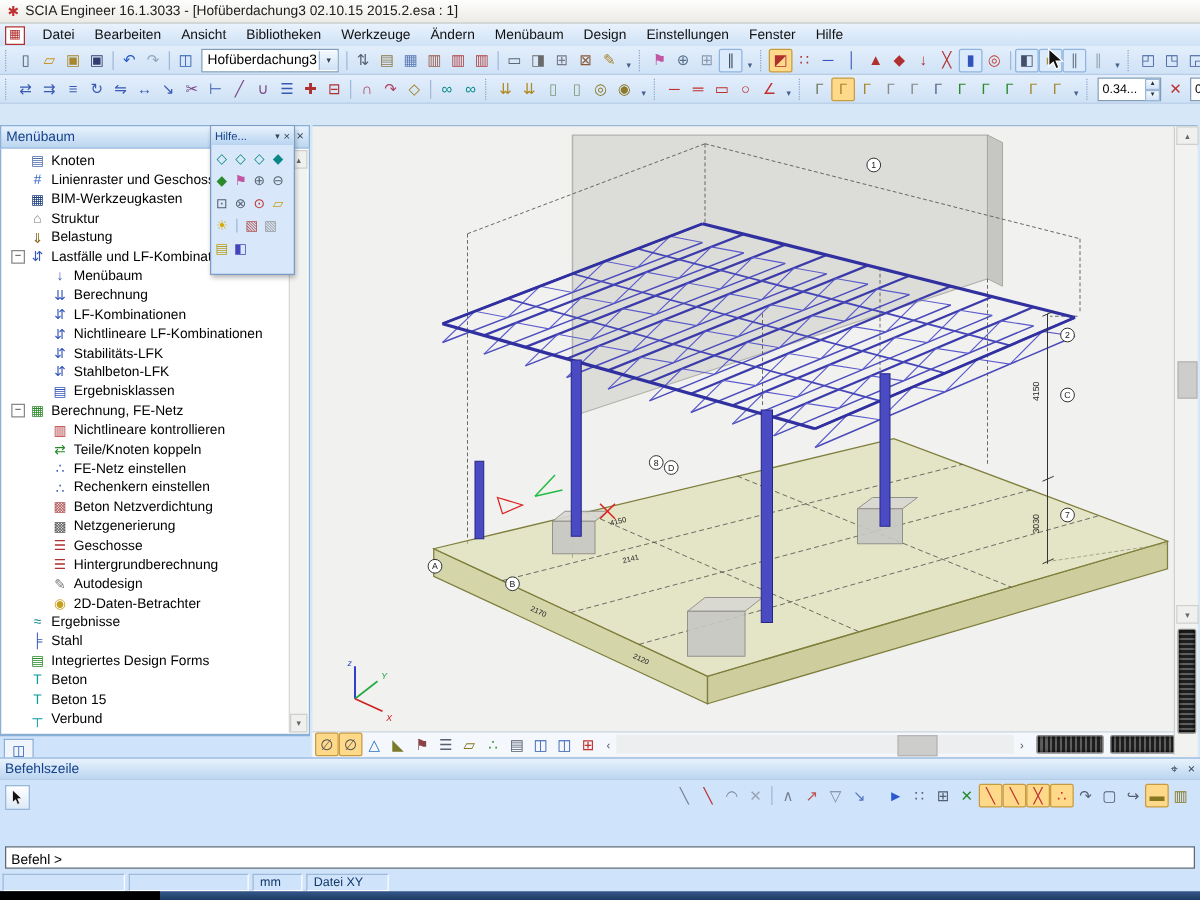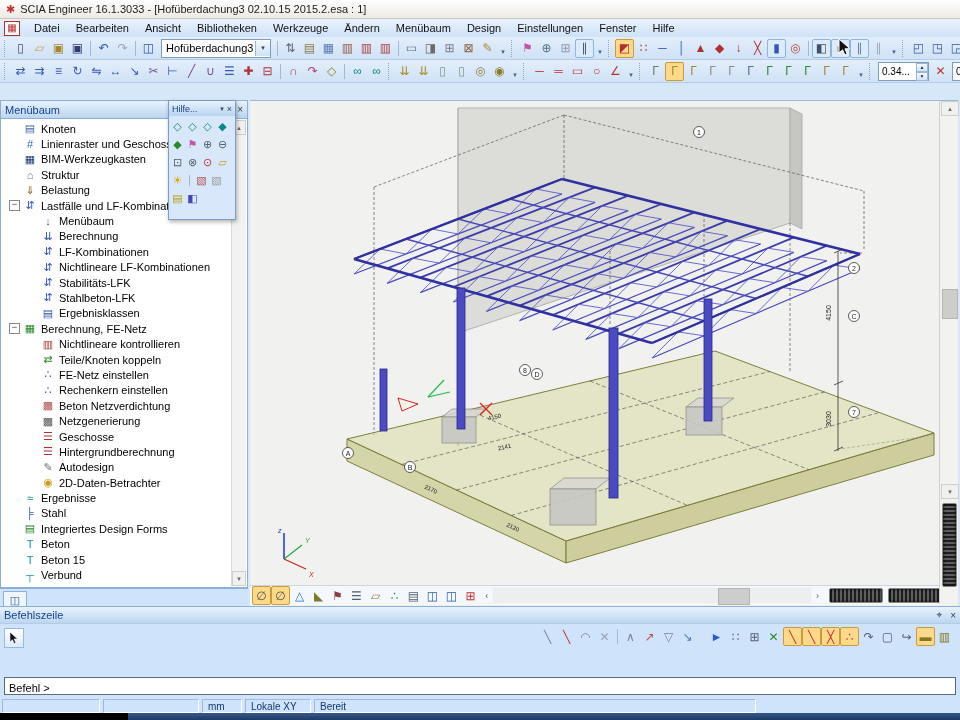--- a/index.html
+++ b/index.html
@@ -710,22 +710,21 @@
   <div id="cmdinput">
     <span>Befehl &gt;</span>
   </div>
 </div>
 
 <div id="statusbar">
 
 <span class="scell" style="width: 86px;"></span>
     <span class="scell" style="width: 84px;"></span>
     <span class="scell" style="width: 28px;">mm</span>
-    <span class="scell" style="width: 54px;">Lokale XY</span>
-    <span class="scell" style="width: 430px;">Bereit</span>
+    <span class="scell" style="width: 54px;">Datei XY</span>
   </div>
 <div id="bottomstrip">
     <div></div>
   </div>
 
 <svg id="mousecursor" width="14" height="20">
   <polygon points="1,1 1,15 4.6,11.8 6.8,17 9.2,16 7,10.8 12,10.8" fill="#111" stroke="#fff" stroke-width="1"></polygon>
 </svg>
 
 </body></html>

